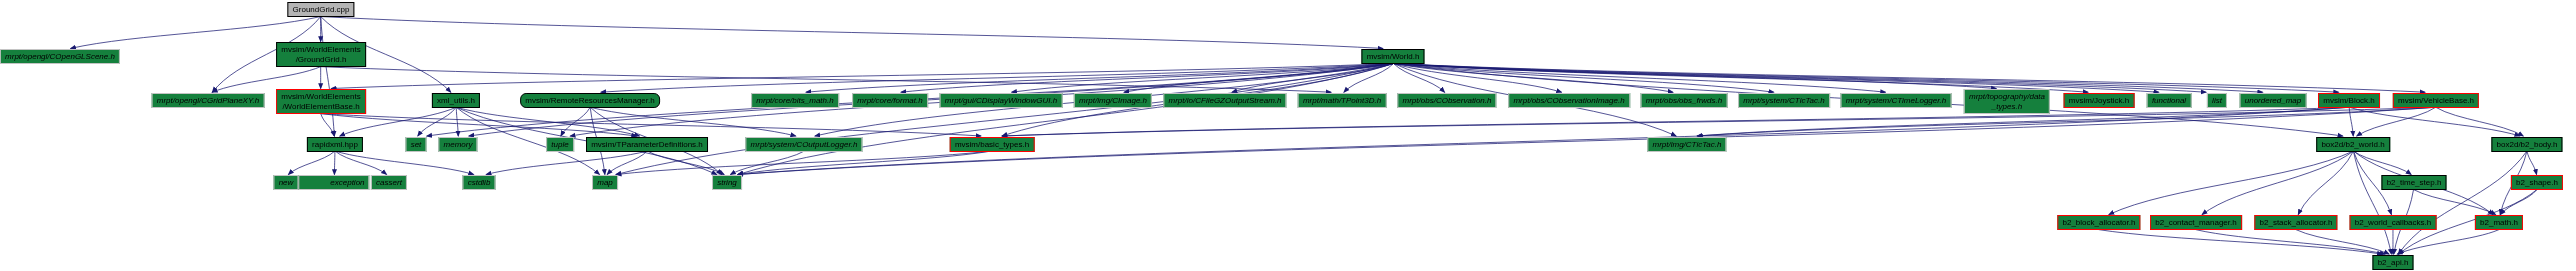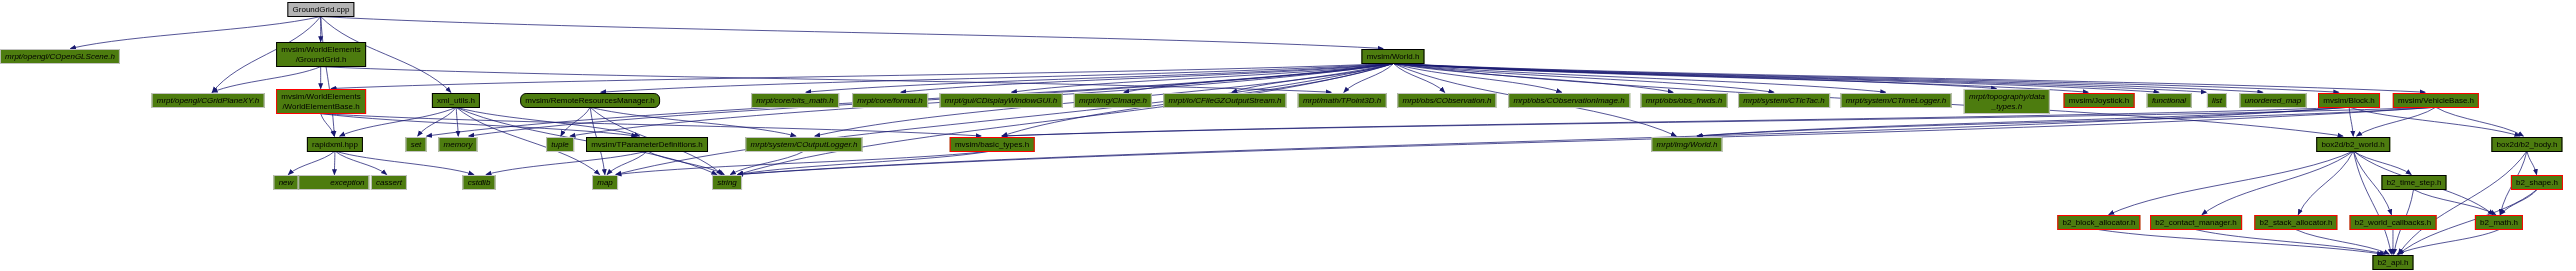--- a/index.html
+++ b/index.html
@@ -1,19 +1,19 @@
 <!DOCTYPE html>
 <html style="font-size:8.4px"><head>
 <meta charset="utf-8">
 <style>
   html,body{margin:0;padding:0;background:#ffffff;}
   #graph-canvas{position:relative;width:2576px;height:272px;background:#ffffff;
     font-family:"Liberation Sans","DejaVu Sans",sans-serif;overflow:hidden;}
   #edge-layer{position:absolute;left:0;top:0;width:2576px;height:272px;z-index:1;}
-  .gnode{position:absolute;transform:translateX(-50%);z-index:2;background:#4d7c0f;
+  .gnode{position:absolute;transform:translateX(-50%);z-index:2;background:#15803d;
     color:#000;font-size:8px;line-height:10px;padding:1.6px 4.2px;white-space:pre;
     text-align:center;border:0.5px solid #000;box-sizing:border-box;cursor:pointer;}
   .gnode.root{background:#b4b4b4;border:0.8px solid #000;}
   .gnode.proj{border:0.7px solid #000;}
   .gnode.ext{border:0.5px solid #c4c4c4;font-style:italic;}
   .gnode.red{border:0.8px solid #ff0000;}
 </style>
 </head>
 <body>
 
@@ -147,21 +147,21 @@
     <div class="gnode ext" style="left: 2273px; top: 93px;">unordered_map</div>
     <div class="gnode red" style="left: 2349px; top: 93px;">mvsim/Block.h</div>
     <div class="gnode red" style="left: 2436px; top: 93px;">mvsim/VehicleBase.h</div>
     <div class="gnode proj" style="left: 335px; top: 137px;">rapidxml.hpp</div>
     <div class="gnode ext" style="left: 416px; top: 137px;">set</div>
     <div class="gnode ext" style="left: 458px; top: 137px;">memory</div>
     <div class="gnode ext" style="left: 560px; top: 137px;">tuple</div>
     <div class="gnode proj" style="left: 647px; top: 137px;">mvsim/TParameterDefinitions.h</div>
     <div class="gnode ext" style="left: 804px; top: 137px;">mrpt/system/COutputLogger.h</div>
     <div class="gnode red" style="left: 992px; top: 137px;">mvsim/basic_types.h</div>
-    <div class="gnode ext" style="left: 1687px; top: 137px;">mrpt/img/World.h</div>
+    <div class="gnode ext" style="left: 1687px; top: 137px;">mrpt/img/CTicTac.h</div>
     <div class="gnode proj" style="left: 2353px; top: 137px;">box2d/b2_world.h</div>
     <div class="gnode proj" style="left: 2527px; top: 137px;">box2d/b2_body.h</div>
     <div class="gnode ext" style="left: 286px; top: 175px;">new</div>
     <div class="gnode ext" style="left: 334px; top: 175px; padding-left: 31px;">exception</div>
     <div class="gnode ext" style="left: 389px; top: 175px;">cassert</div>
     <div class="gnode ext" style="left: 479px; top: 175px;">cstdlib</div>
     <div class="gnode ext" style="left: 605px; top: 175px;">map</div>
     <div class="gnode ext" style="left: 727px; top: 175px;">string</div>
     <div class="gnode proj" style="left: 2414px; top: 175px;">b2_time_step.h</div>
     <div class="gnode red" style="left: 2537px; top: 175px;">b2_shape.h</div>

